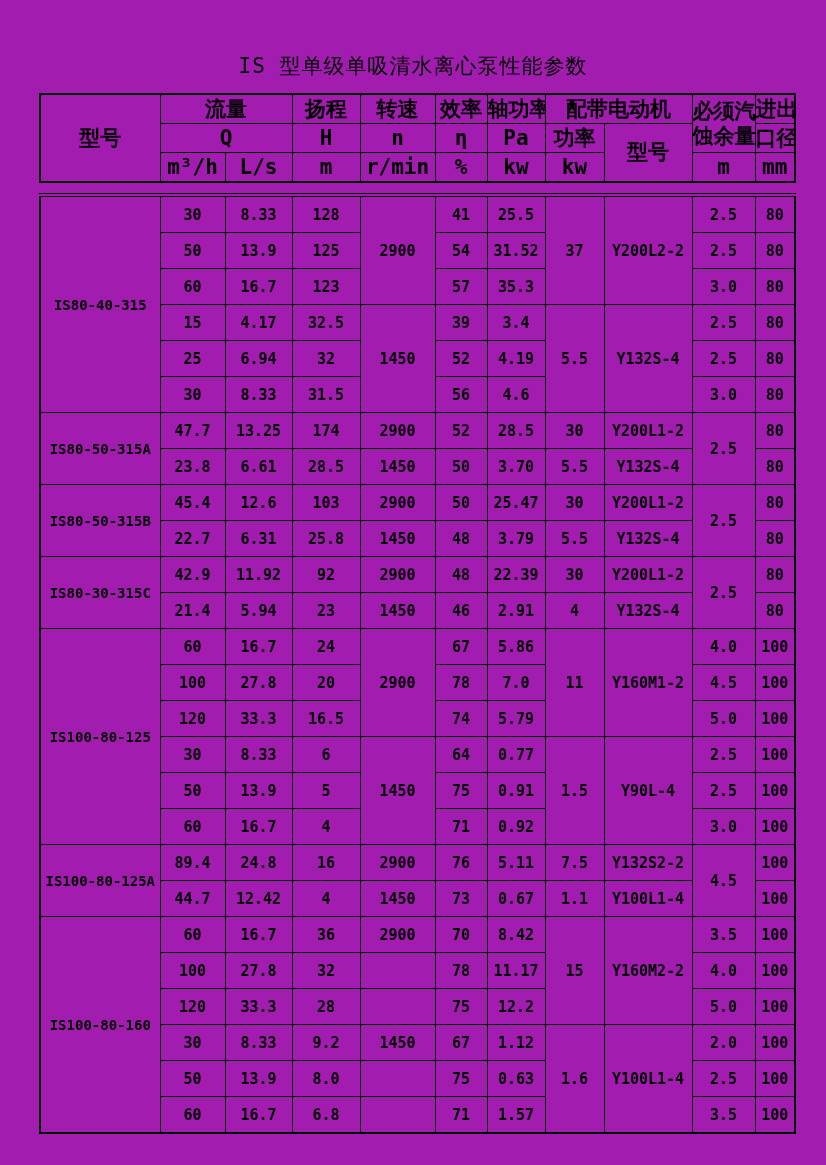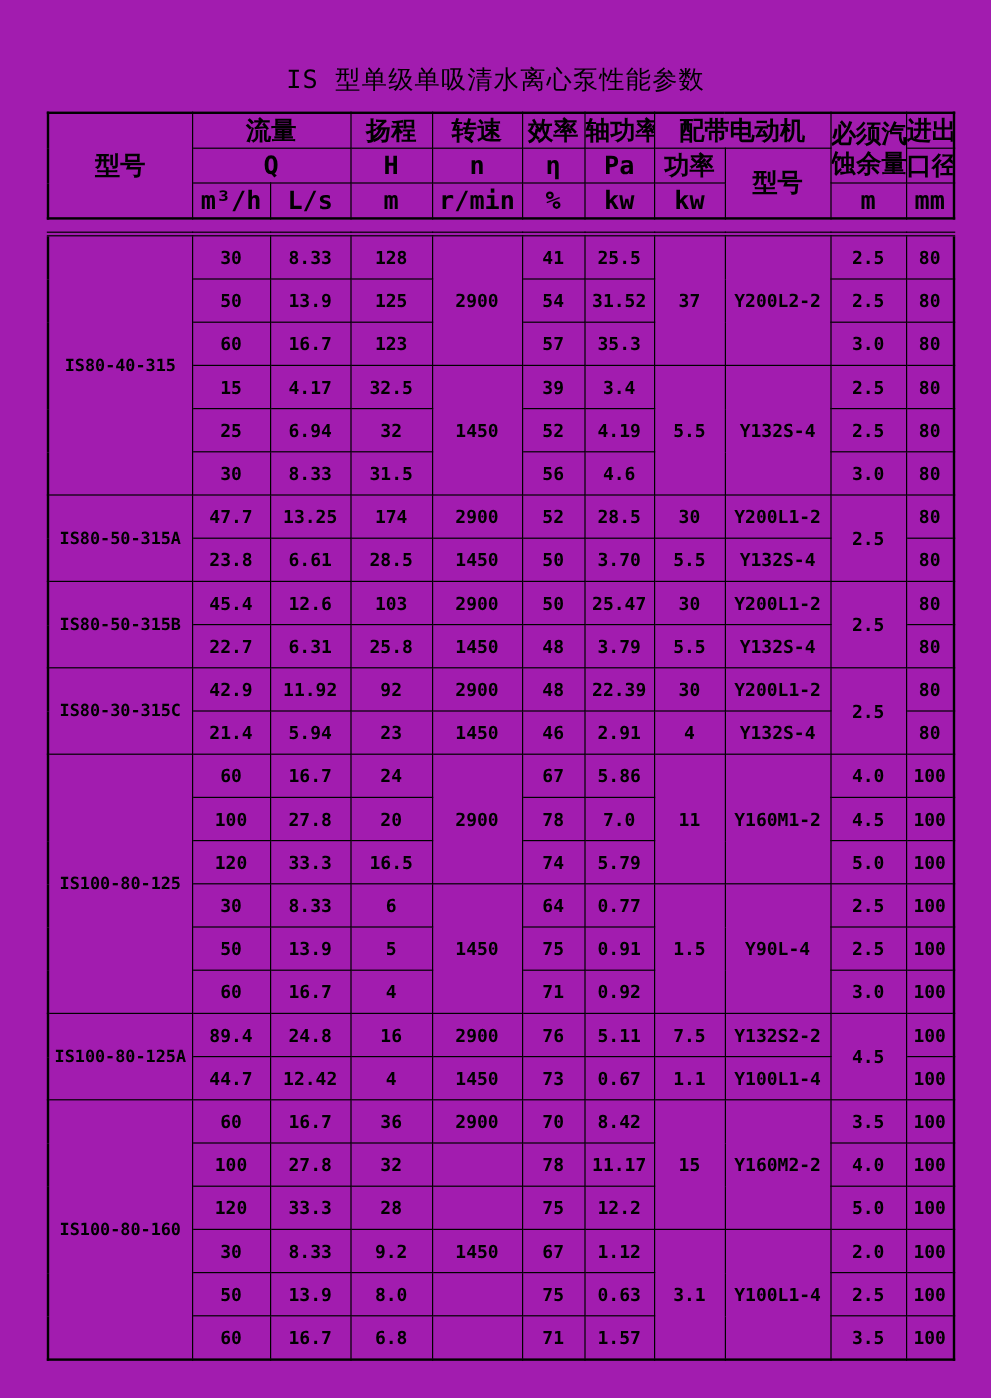--- a/index.html
+++ b/index.html
@@ -386,21 +386,21 @@
           <td>5.0</td>
           <td>100</td>
         </tr>
         <tr>
           <td>30</td>
           <td>8.33</td>
           <td>9.2</td>
           <td>1450</td>
           <td>67</td>
           <td>1.12</td>
-          <td rowspan="3">3.1</td>
+          <td rowspan="3">1.6</td>
           <td rowspan="3">Y100L1-4</td>
           <td>2.0</td>
           <td>100</td>
         </tr>
         <tr>
           <td>50</td>
           <td>13.9</td>
           <td>8.0</td>
           <td></td>
           <td>75</td>

